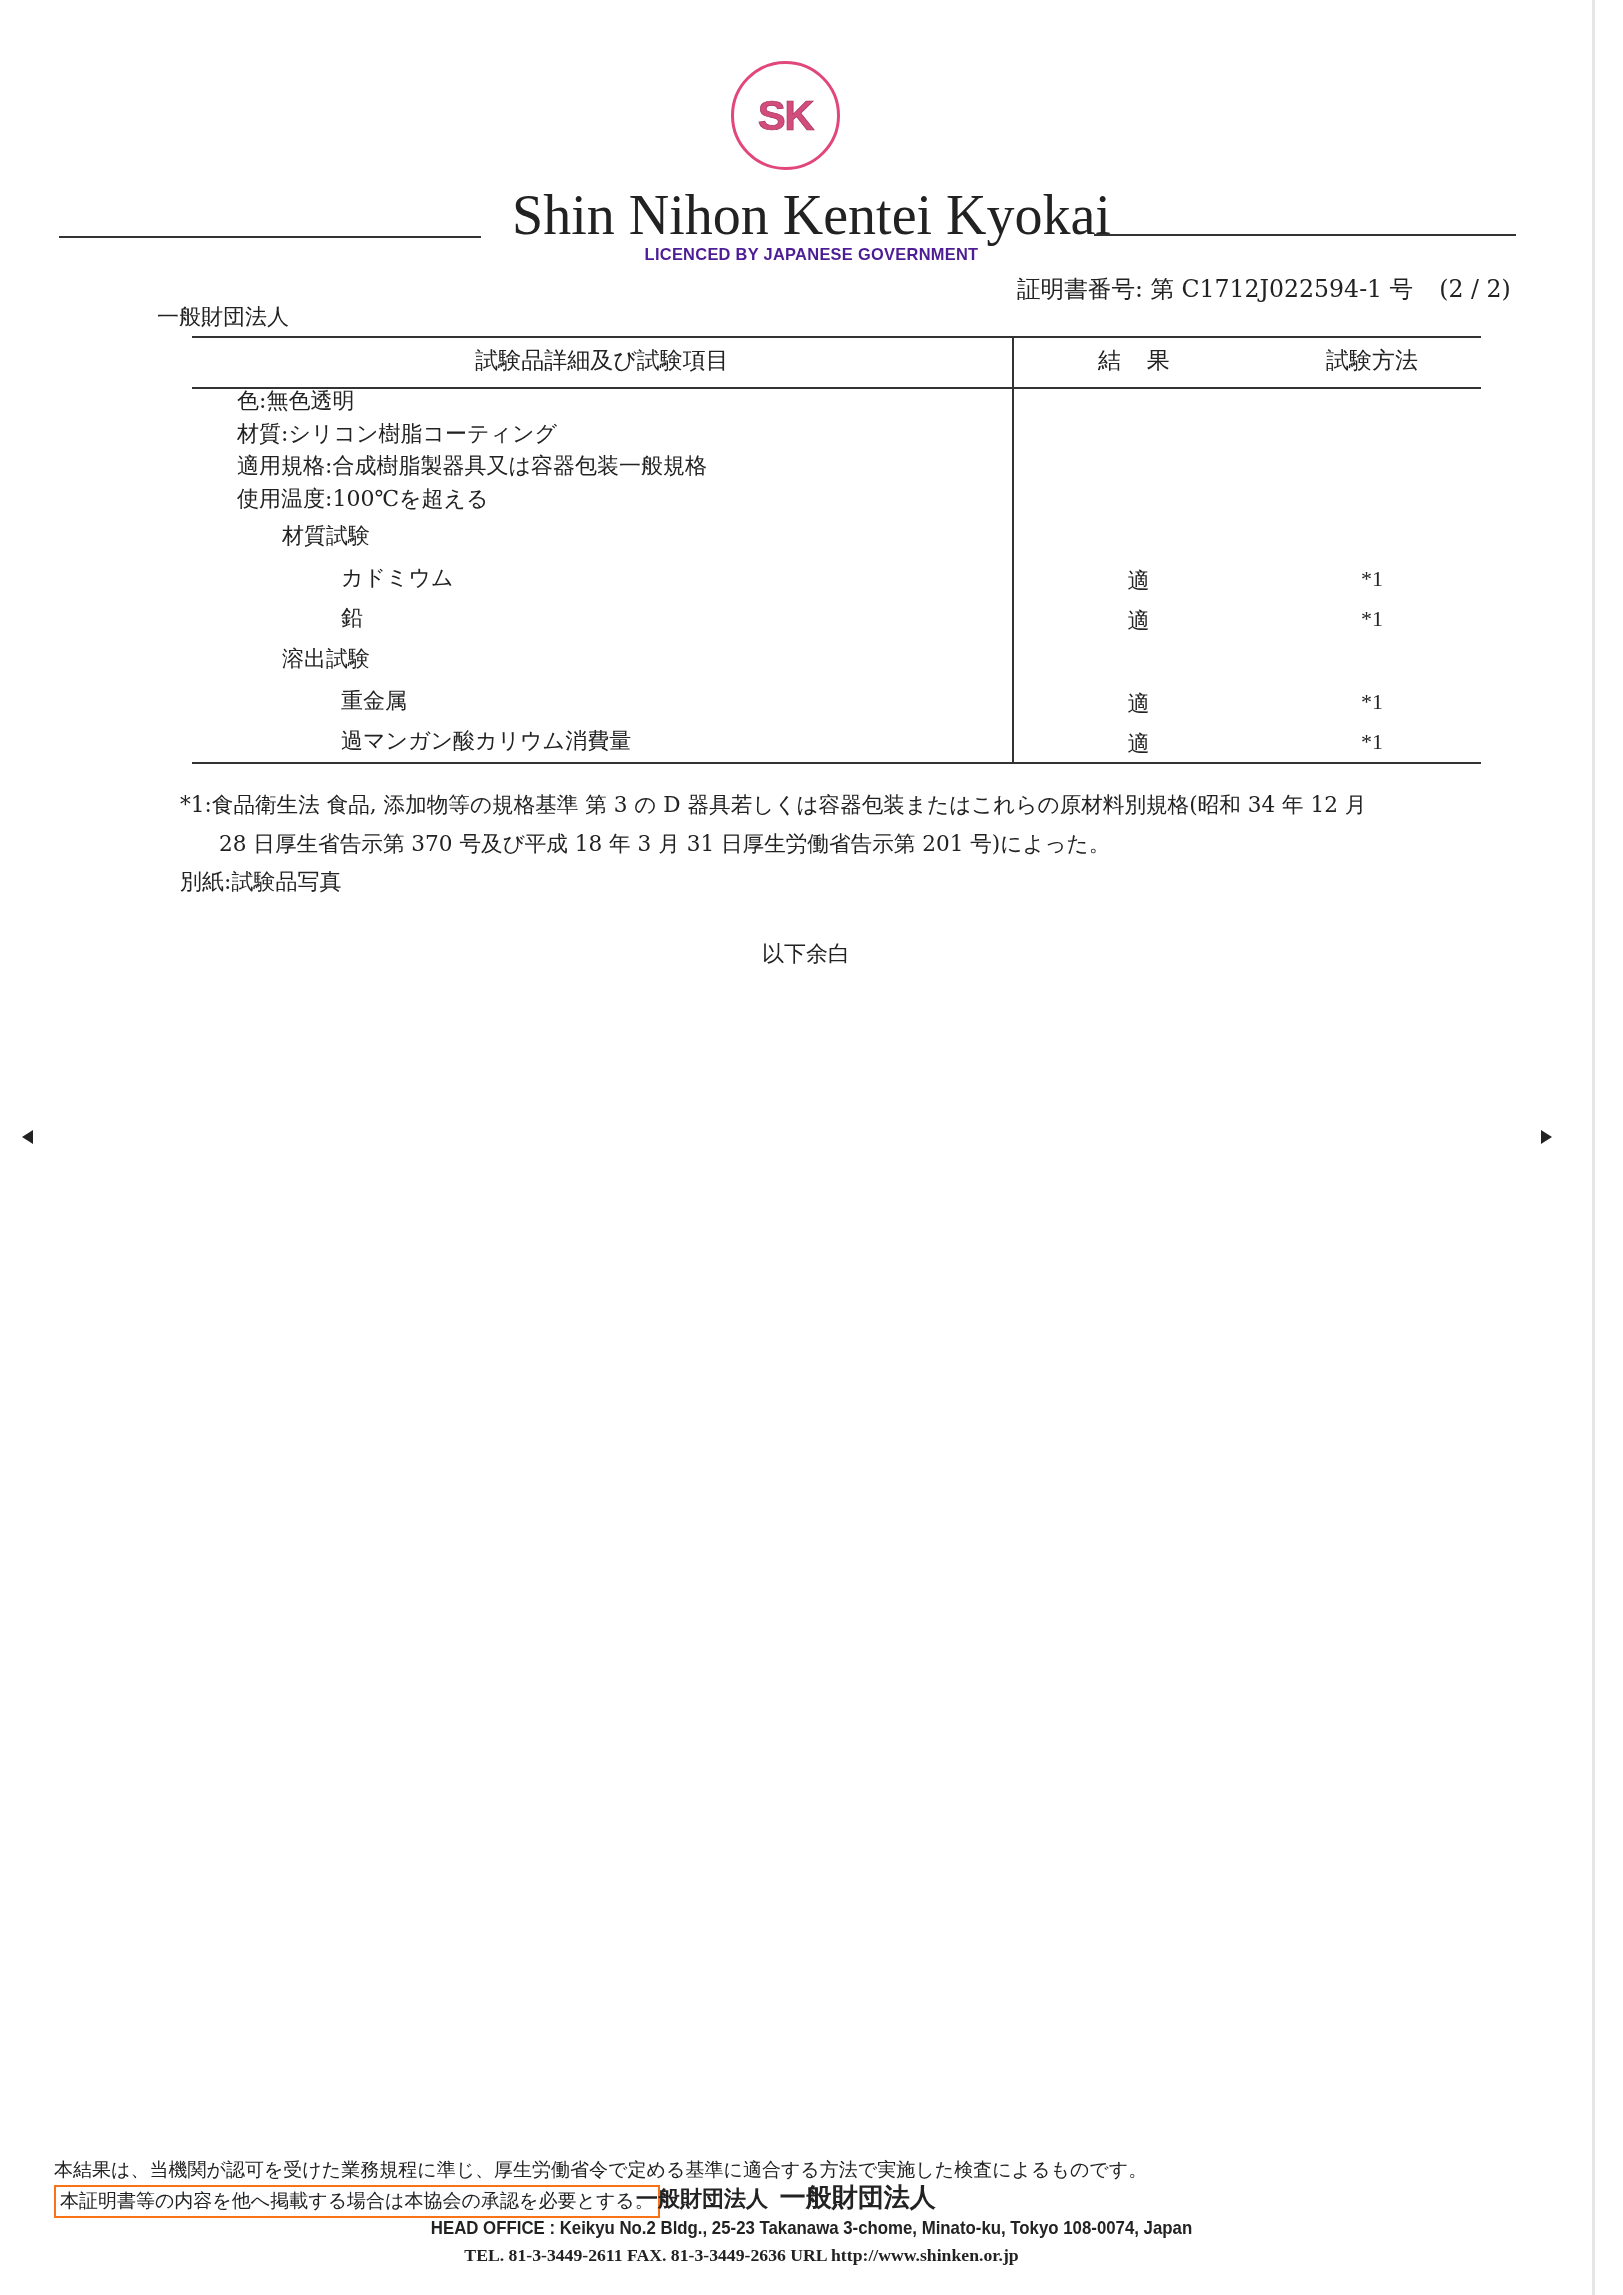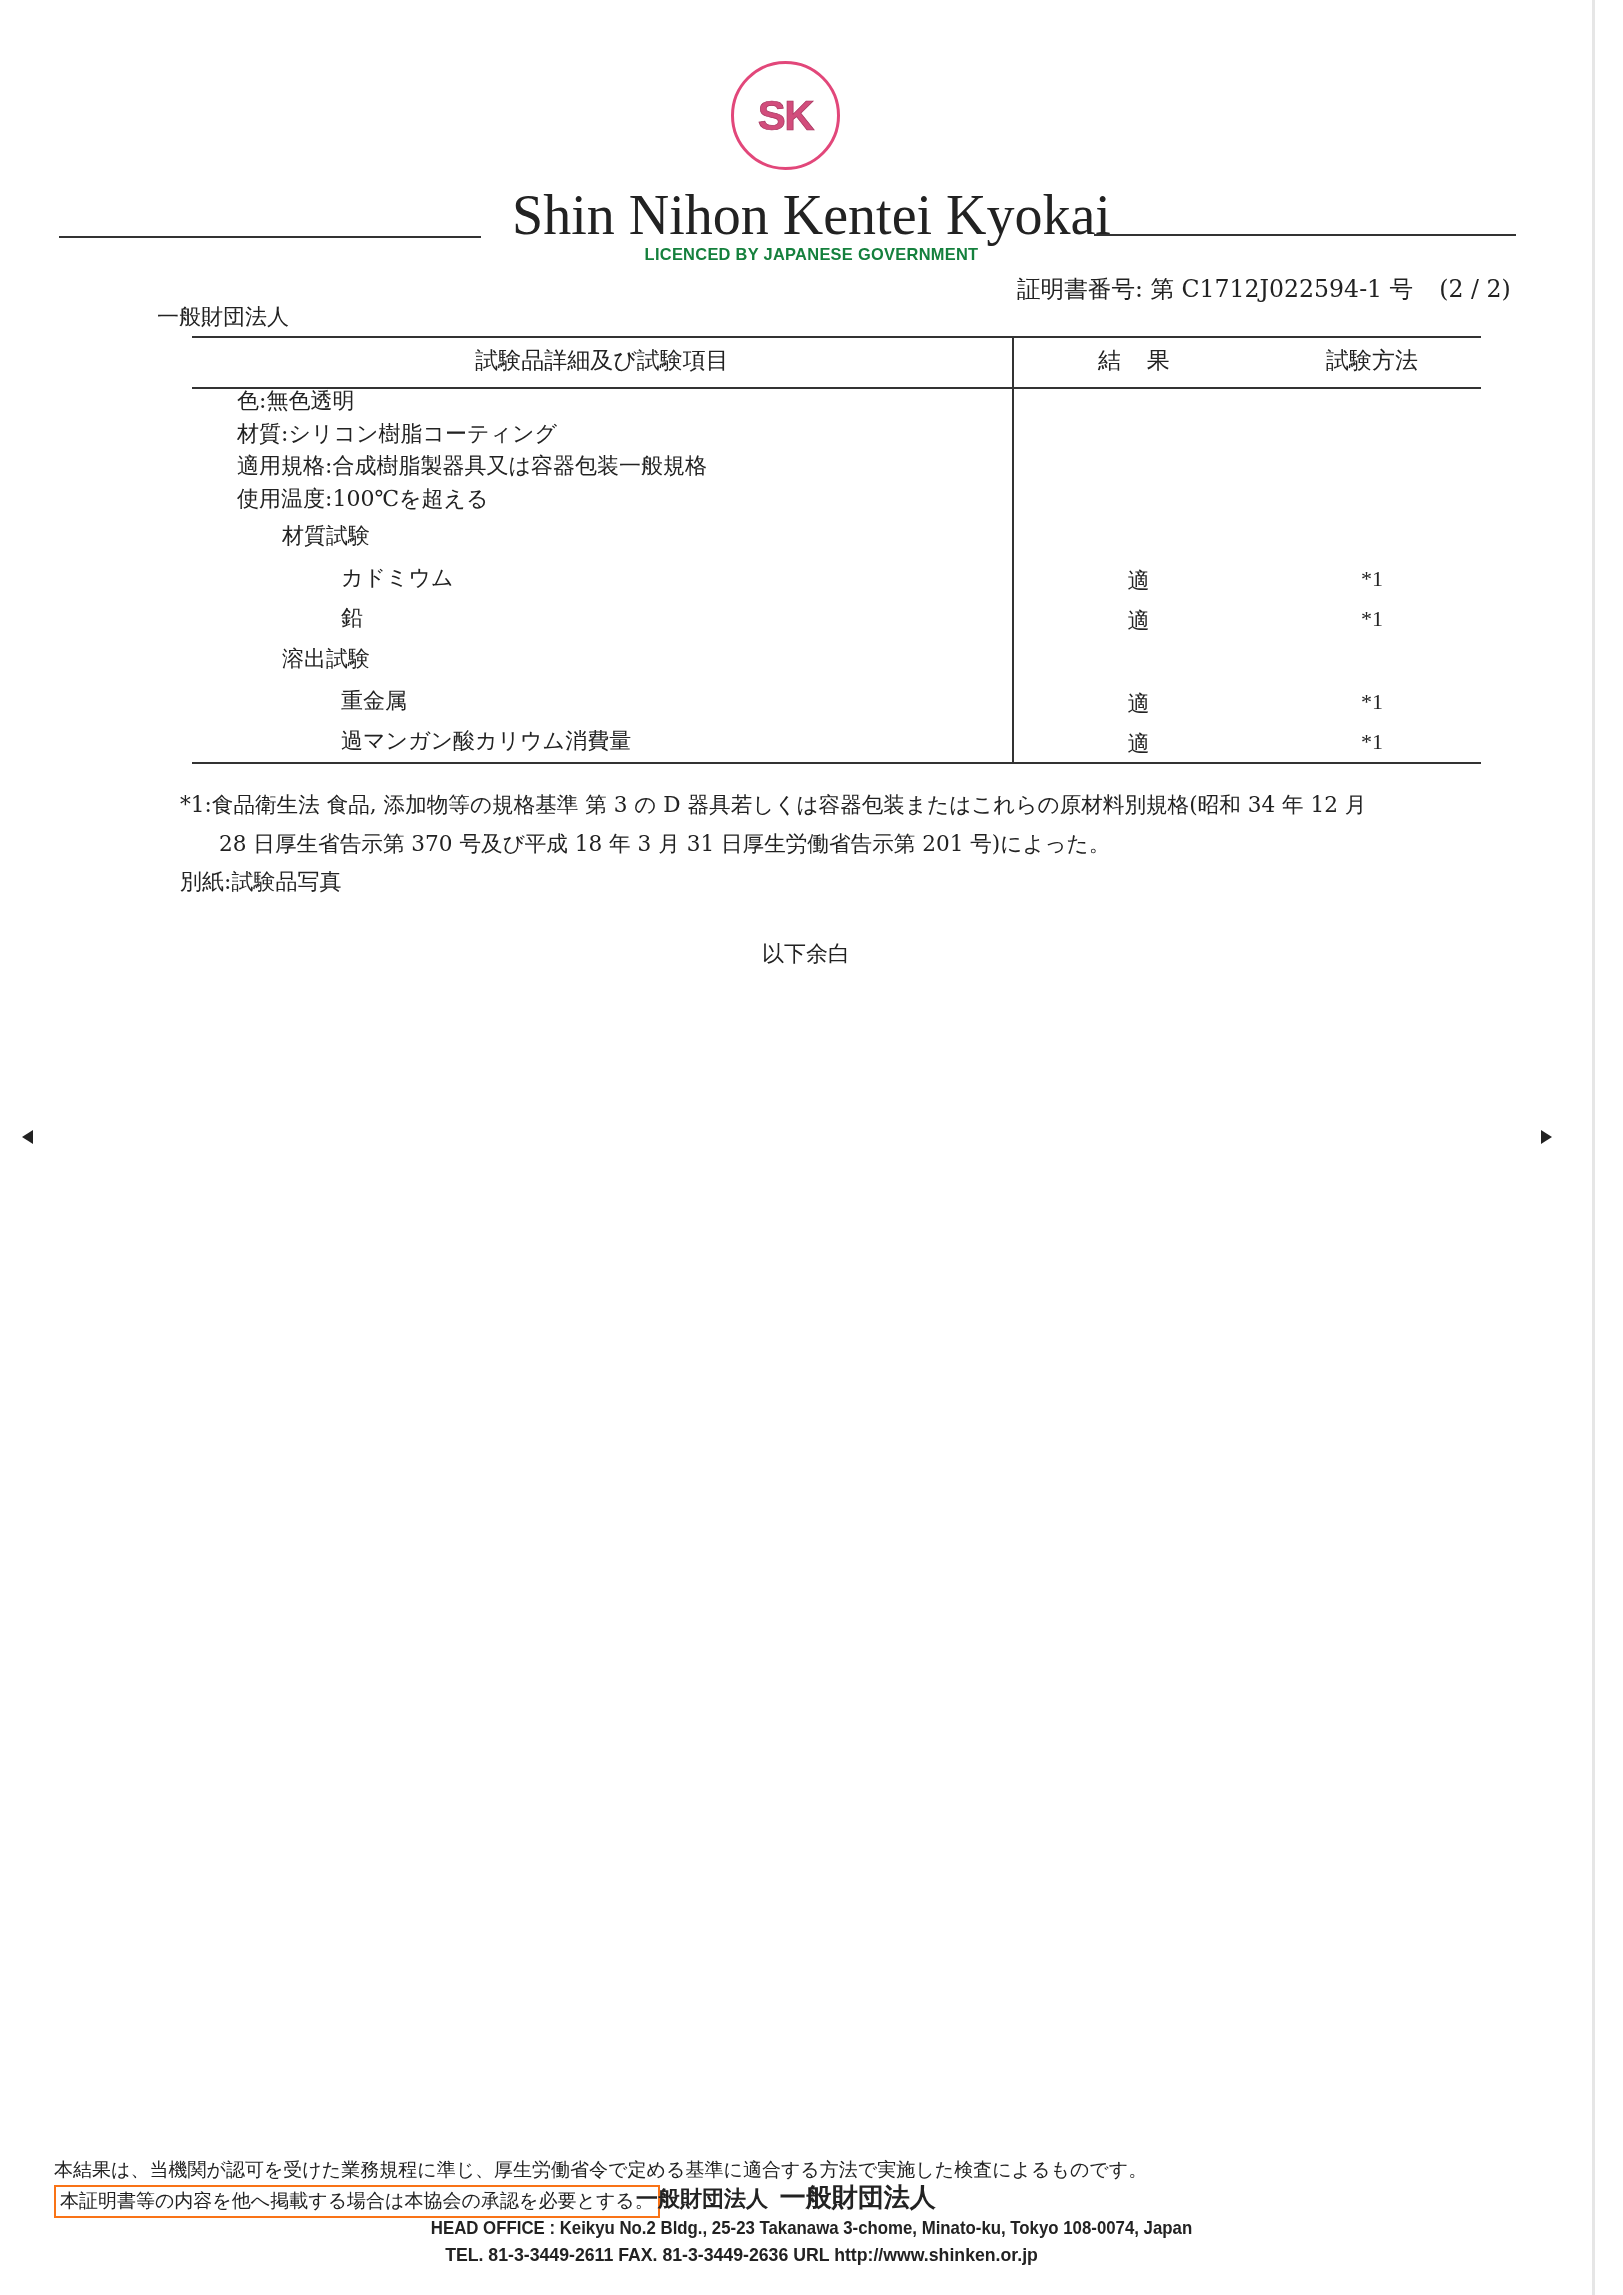--- a/index.html
+++ b/index.html
@@ -12,21 +12,21 @@
     .logo { left: 731px; top: 61px; width: 109px; height: 109px; border: 3.9px solid #e2477a;
             border-radius: 50%; box-sizing: border-box; display: flex; align-items: center; justify-content: center; }
     .logo span { font-family: "Liberation Sans", "DejaVu Sans", sans-serif; font-weight: 900; font-size: 42px;
                  color: #d24d7c; letter-spacing: -1.3px; -webkit-text-stroke: 0.7px #a5345d; }
 
     .brand-title { left: 0; width: 1623px; top: 183px; text-align: center; font-family: "Liberation Serif", serif;
                    font-size: 56px; line-height: 65px; color: #222; }
     .brand-line-left { left: 59px; top: 236px; width: 422px; height: 2px; background: #333; }
     .brand-line-right { left: 1094px; top: 234px; width: 422px; height: 2px; background: #333; }
     .brand-sub { left: 0; width: 1623px; top: 245px; text-align: center; font-family: "Liberation Sans", sans-serif;
-                 font-weight: 700; font-size: 16.4px; letter-spacing: 0.3px; color: #15803d; }
+                 font-weight: 700; font-size: 16.4px; letter-spacing: 0.3px; color: #4c1d95; }
 
     .cert-no { left: 1017px; top: 273px; font-size: 23.6px; color: #222; white-space: nowrap; }
     .cert-no .pg { margin-left: 26px; }
 
     .section-title { left: 157px; top: 302px; font-size: 22px; }
 
     
     .tbl-top { left: 192px; top: 336px; width: 1289px; height: 2px; background: #333; }
     .tbl-head-bot { left: 192px; top: 387px; width: 1289px; height: 2px; background: #333; }
     .tbl-bot { left: 192px; top: 762px; width: 1289px; height: 2px; background: #333; }
@@ -62,21 +62,21 @@
 
     
     .foot1 { left: 54px; top: 2157px; font-size: 19px; font-family: "DejaVu Sans", sans-serif; white-space: nowrap; }
     .foot-box { left: 54px; top: 2185px; border: 2px solid #f97316; padding: 1.3px 3.9px; font-size: 19px;
                 font-family: "DejaVu Sans", sans-serif; white-space: nowrap; }
     .foot-org { left: 636px; top: 2180px; white-space: nowrap; font-family: "DejaVu Sans", sans-serif; }
     .foot-org .type { font-size: 22px; font-weight: 700; }
     .foot-org .name { font-size: 26px; font-weight: 700; margin-left: 11.8px; }
     .foot-addr { left: 0; width: 1623px; top: 2218px; text-align: center; font-family: "Liberation Sans", sans-serif;
                  font-size: 17.7px; font-weight: 700; transform: scaleX(0.95); color: #222; }
-    .foot-tel { left: 0; width: 1483px; top: 2245px; text-align: center; font-family: Liberation Sans, sans-serif;
+    .foot-tel { left: 0; width: 1483px; top: 2245px; text-align: center; font-family: Liberation Serif, serif;
                 font-size: 17.7px; font-weight: 700; color: #222; }
   </style>
 </head>
 <body>
 
 <div class="abs logo">
   <span>SK</span>
 </div>
 <div class="abs brand-line-left"></div>
 <div class="abs brand-title">Shin Nihon Kentei Kyokai</div>

